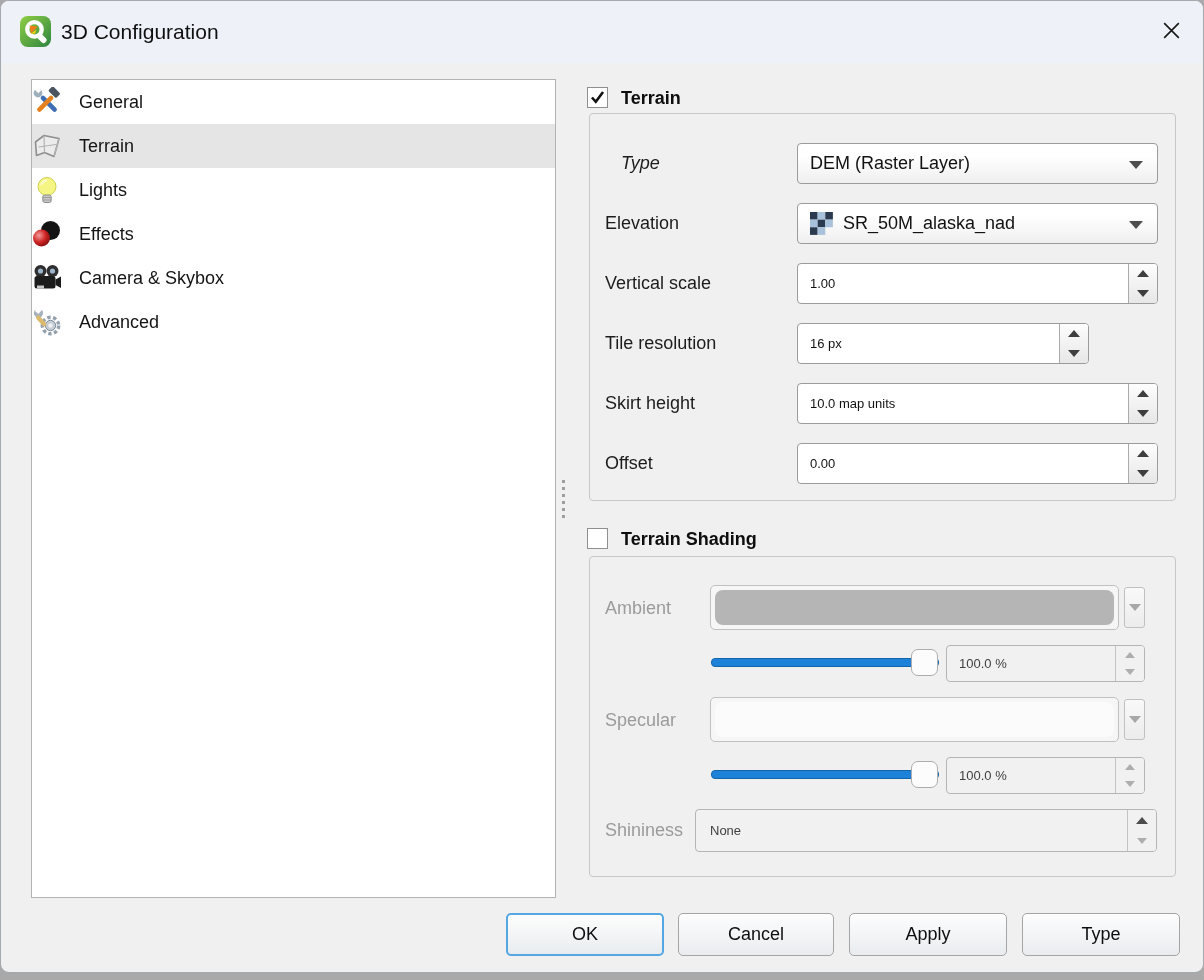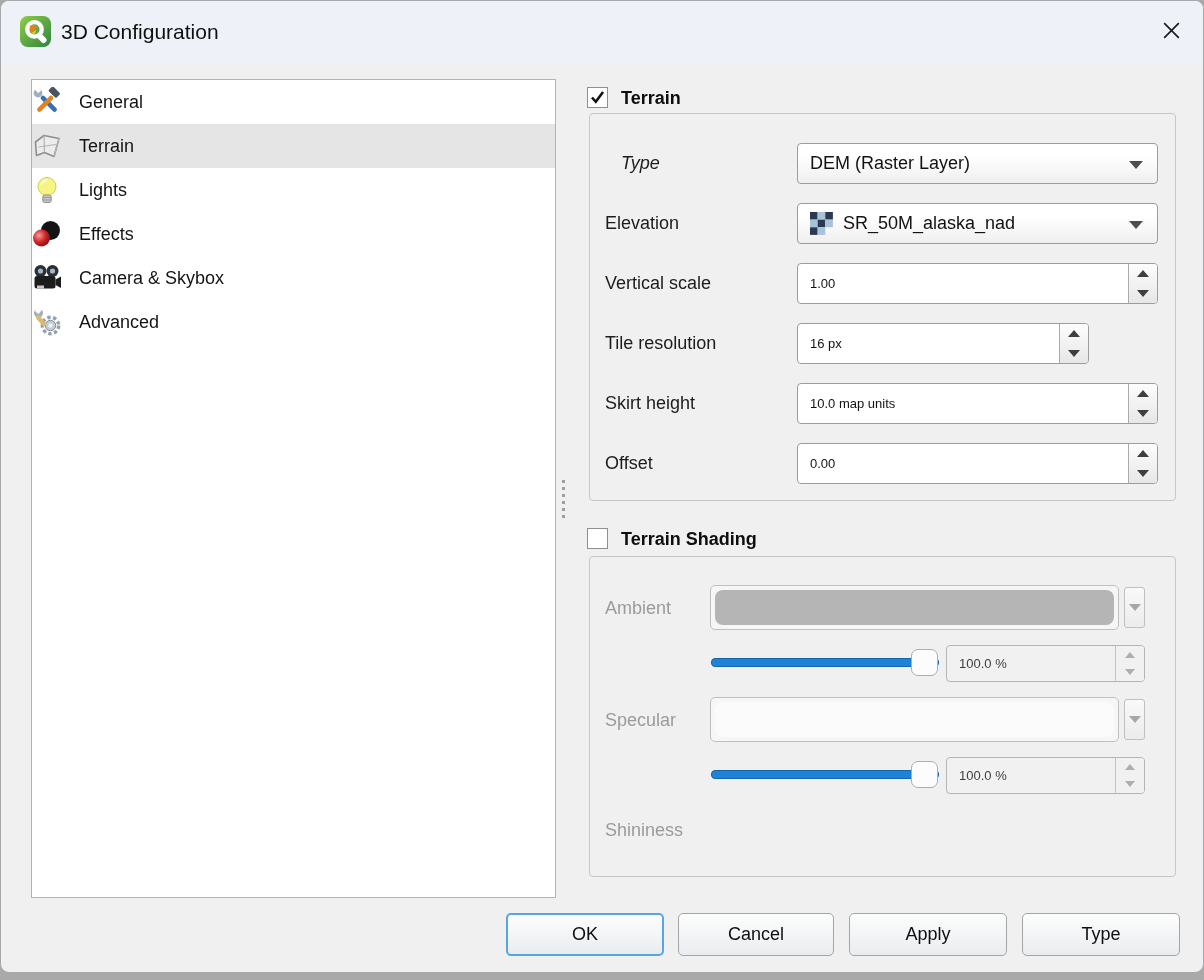--- a/index.html
+++ b/index.html
@@ -315,19 +315,30 @@
       <div class="spin-up">
           <i class="tri-up"></i>
         </div>
       <div class="spin-down">
           <i class="tri-down"></i>
         </div>
     </div>
   </div>
 
   <div class="flabel dis abs" style="left:604px;top:808px;height:43px;line-height:43px;">Shininess</div>
+  <div class="spin dis abs" style="left:694px;top:808px;width:462px;height:43px;">
+    <span class="spin-val" style="left:14px;">None</span>
+    <div class="spin-btns">
+      <div class="spin-up">
+          <i class="tri-up tri-dark"></i>
+        </div>
+      <div class="spin-down">
+          <i class="tri-down"></i>
+        </div>
+    </div>
+  </div>
 
   <button class="btn ok abs" style="left: 505px; top: 912px; width: 158px; height: 43px; border-color: rgb(85, 167, 227);">OK</button>
   <button class="btn abs" style="left:677px;top:912px;width:156px;height:43px;">Cancel</button>
   <button class="btn abs" style="left:848px;top:912px;width:158px;height:43px;">Apply</button>
   <button class="btn abs" style="left:1021px;top:912px;width:158px;height:43px;">Type</button>
 
 </div>
 
 </body></html>

